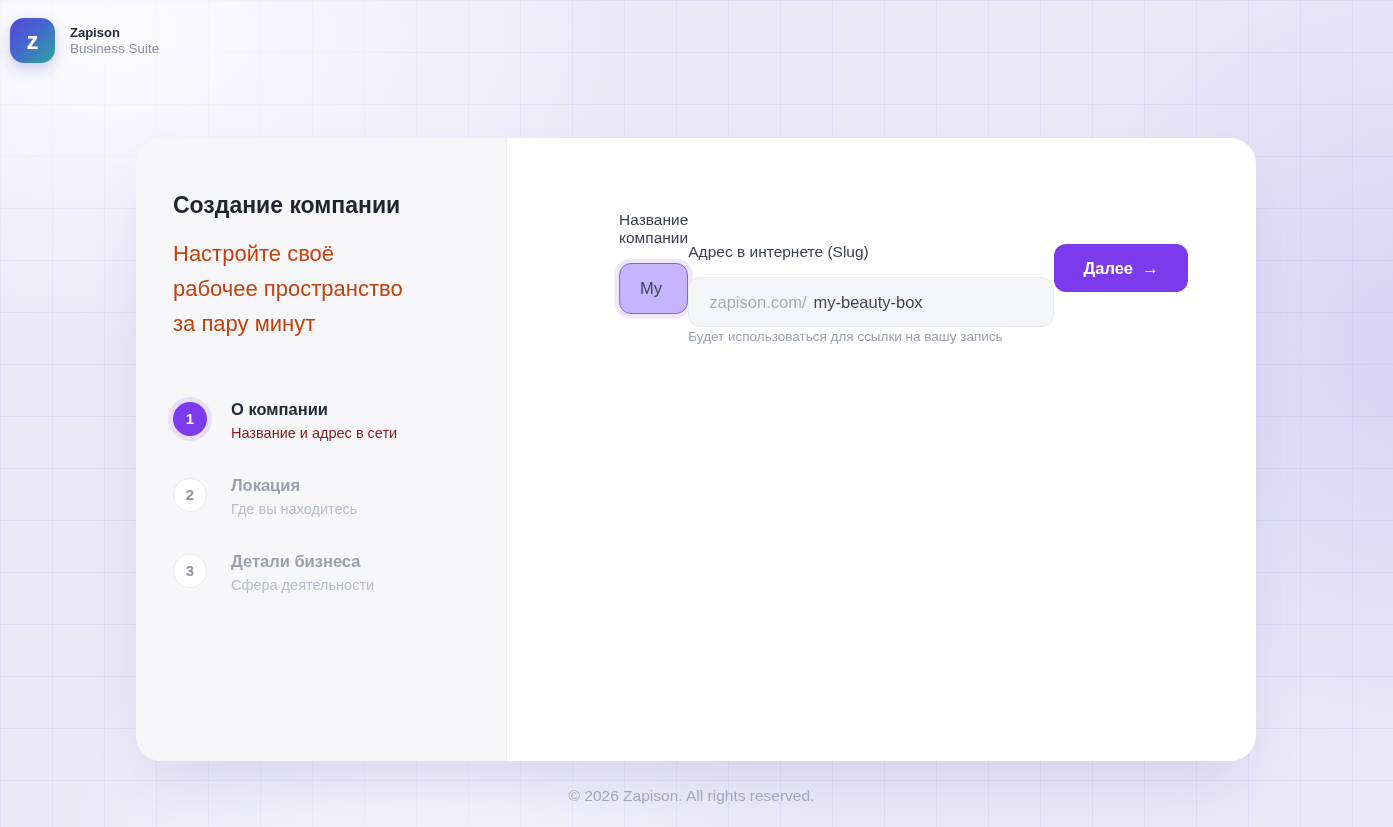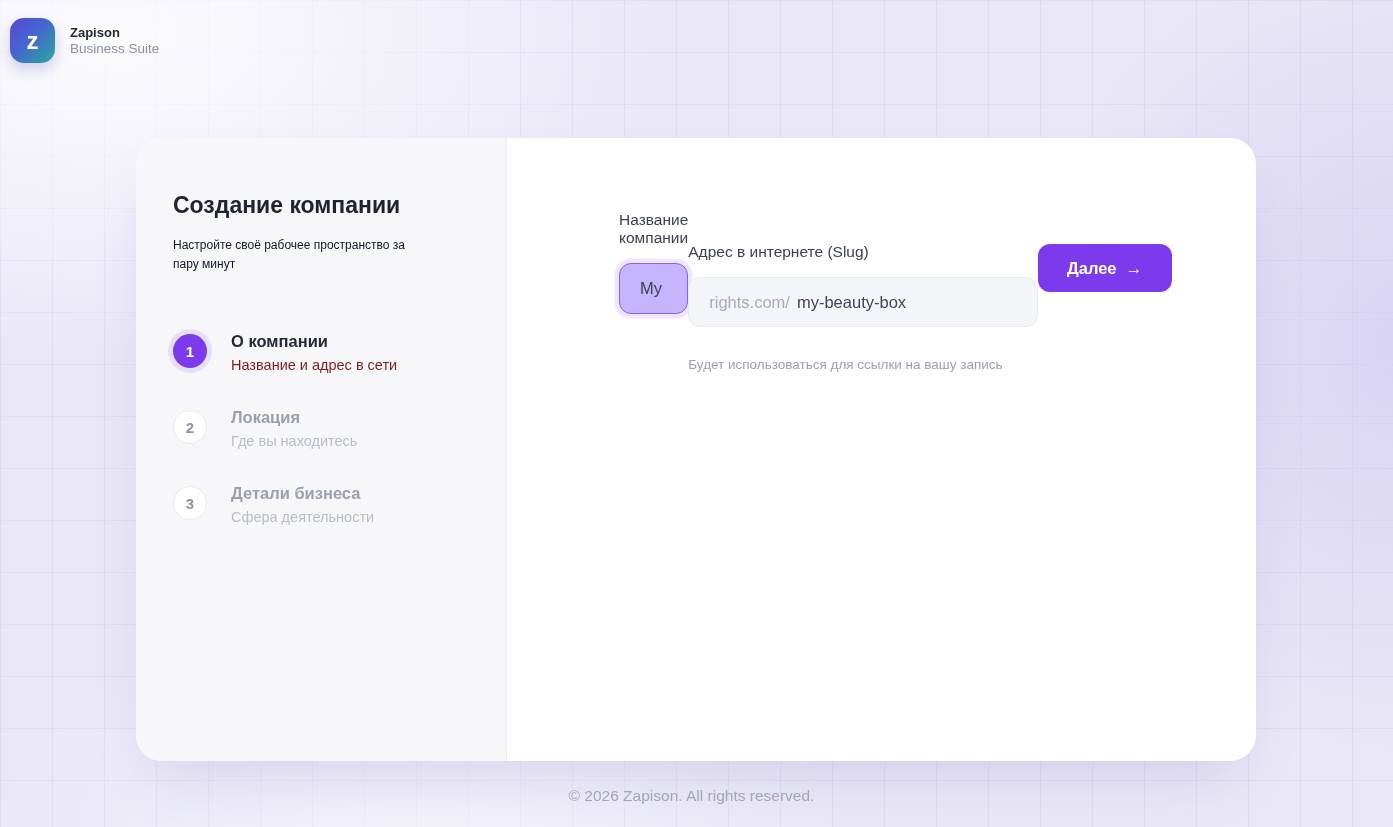--- a/index.html
+++ b/index.html
@@ -44,21 +44,21 @@
   }
 
   
   .sidebar {
     width: 371px; flex-shrink: 0;
     background: #f7f7fa;
     border-right: 1px solid #ececf1;
     padding: 54px 40px 0 37px;
   }
   .wizard-title { font-size: 23px; font-weight: bold; color: #20242f; margin-bottom: 17px; }
-  .wizard-subtitle { font-size: 12px; color: #0f172a; line-height: 1.6; max-width: 235px; }
+  .wizard-subtitle { font-size: 22px; color: #c2410c; line-height: 1.6; max-width: 235px; }
 
   .stepper { margin-top: 58px; display: flex; flex-direction: column; gap: 35px; }
   .step { display: flex; gap: 24px; align-items: flex-start; }
   .step-badge {
     width: 34px; height: 34px; border-radius: 50%; flex-shrink: 0;
     display: flex; align-items: center; justify-content: center;
     font-size: 15px; font-weight: bold; margin-top: 2px;
   }
   .step.active .step-badge {
     background: #7c3aed; color: #ffffff;
@@ -93,21 +93,21 @@
     display: flex; align-items: center; height: 50px;
     background: #f4f5f8; border: 1px solid #e9eaee; border-radius: 12px;
     padding: 0 20px;
   }
   .slug-prefix { color: #a6acba; font-size: 16.5px; white-space: nowrap; }
   .slug-input {
     flex: 1; border: none; background: transparent; outline: none;
     font-size: 16.5px; color: #3f4655; margin-left: 7px;
     font-family: inherit;
   }
-  .field-hint { margin-top: 30px; font-size: 13.5px; color: #9ba1ae; }
+  .field-hint { margin-top: 2px; font-size: 13.5px; color: #9ba1ae; }
 
   .form-divider { border: none; border-top: 1px solid #ececf1; margin-top: 158px; }
 
   .actions { margin-top: 33px; display: flex; justify-content: flex-end; }
   .next-button {
     background: #7c3aed; color: #ffffff; border: none; cursor: pointer;
     height: 48px; padding: 0 29px; border-radius: 12px;
     font-size: 16.5px; font-weight: bold; font-family: inherit;
     display: flex; align-items: center; gap: 9px;
   }
@@ -168,21 +168,21 @@
   <section class="panel">
 
     <div>
       <label class="field-label">Название компании</label>
       <input class="text-input" type="text" value="My Beauty Box" style="">
     </div>
 
     <div class="slug-field">
       <label class="field-label">Адрес в интернете (Slug)</label>
       <div class="slug-group">
-        <span class="slug-prefix">rights.com/</span>
+        <span class="slug-prefix">zapison.com/</span>
         <input class="slug-input" type="text" value="my-beauty-box" style="">
       </div>
       <div class="field-hint">Будет использоваться для ссылки на вашу запись</div>
     </div>
 
     <hr class="form-divider">
 
     <div class="actions">
       <button class="next-button">
         <span>Далее</span>

